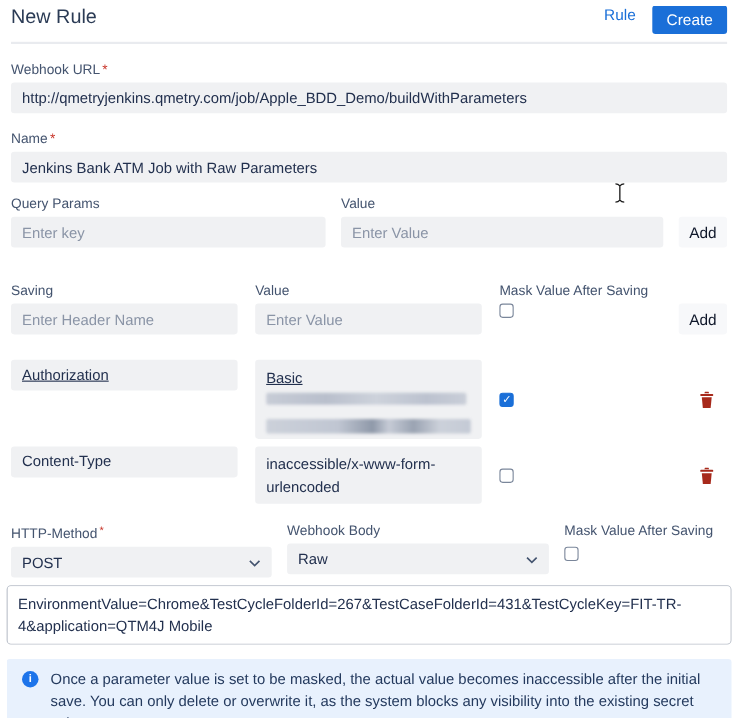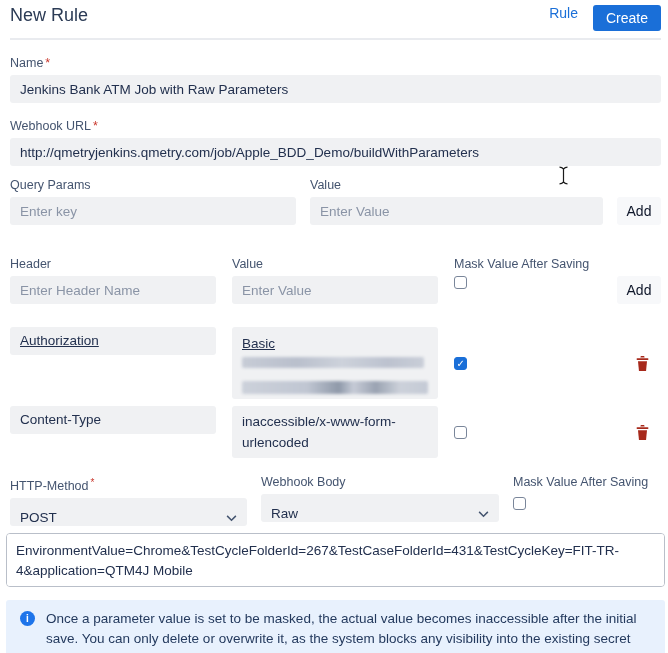--- a/index.html
+++ b/index.html
@@ -64,22 +64,22 @@
   
   .masked-val .prefix{display:block;line-height:20px;padding-top:2px;}
   .blur-bar{height:11px;border-radius:2px;filter:blur(1.6px);
     background:linear-gradient(90deg,#c7ccd6 0%,#b9bfcc 30%,#cdd2db 55%,#bcc2cf 80%,#c9ced8 100%);}
   .blur-bar.b1{margin-top:3px;width:98%;}
   .blur-bar.b2{margin-top:13px;width:100%;height:13px;
     background:linear-gradient(90deg,#ccd1da 0%,#c0c6d2 35%,#8f99a9 52%,#c6cbd6 60%,#9aa3b2 72%,#ccd1da 85%,#c4cad5 100%);}
 
   
   .select-box{
-    height:28px;background:var(--input-bg);border-radius:3px;padding:12px 10px;display:flex;
-    justify-content:space-between;color:var(--text);cursor:pointer;
+    height:28px;background:var(--input-bg);border-radius:3px;padding:0 10px;display:flex;
+    align-items:center;justify-content:space-between;color:var(--text);cursor:pointer;
   }
   .sup-star{color:#c9372c;font-size:10px;vertical-align:4px;margin-left:2px;}
 
   
   .body-textarea{
     width:calc(100% + 8px);margin:7px -4px 0 -4px;height:54px;border:1px solid var(--border);
     border-radius:4px;padding:7px 9px;font-family:inherit;font-size:13.5px;line-height:20px;
     color:var(--text);resize:none;display:block;background:#fff;
   }
 
@@ -99,53 +99,53 @@
 </style>
 </head>
 <body>
 
 <div class="container">
 
   <div class="page-header">
     <div class="page-title">New Rule</div>
     <a class="back-link">Rule</a>
     <button class="create-btn">Create</button>
+  </div>
+
+  <div style="margin-top:16px;">
+    <span class="field-label">
+      <span>Webhook URL</span><span class="asterisk">*</span>
+    </span>
+    <input class="text-input" type="text" value="http://qmetryjenkins.qmetry.com/job/Apple_BDD_Demo/buildWithParameters" style="">
   </div>
 
   <div style="margin-top:16px;">
     <span class="field-label">
       <span>Name</span><span class="asterisk">*</span>
     </span>
     <input class="text-input" type="text" value="Jenkins Bank ATM Job with Raw Parameters" style="">
   </div>
 
-  <div style="margin-top:16px;">
-    <span class="field-label">
-      <span>Webhook URL</span><span class="asterisk">*</span>
-    </span>
-    <input class="text-input" type="text" value="http://qmetryjenkins.qmetry.com/job/Apple_BDD_Demo/buildWithParameters" style="">
-  </div>
-
   <div class="row-qp">
     <div class="col">
       <span class="field-label">Query Params</span>
       <input class="text-input" type="text" placeholder="Enter key" style="">
     </div>
     <div class="col">
       <span class="field-label">Value</span>
       <input class="text-input" type="text" placeholder="Enter Value" style="">
     </div>
     <div class="col add-col">
       <button class="add-btn">Add</button>
     </div>
   </div>
 
   <div class="row-headers">
     <div class="col">
-      <span class="field-label">Header</span>
+      <span class="field-label">Saving</span>
       <input class="text-input" type="text" placeholder="Enter Header Name" style="">
     </div>
     <div class="col">
       <span class="field-label">Value</span>
       <input class="text-input" type="text" placeholder="Enter Value" style="">
     </div>
     <div class="col mask-col">
       <span class="field-label">Mask Value After Saving</span>
       <div class="checkbox"></div>
     </div>

